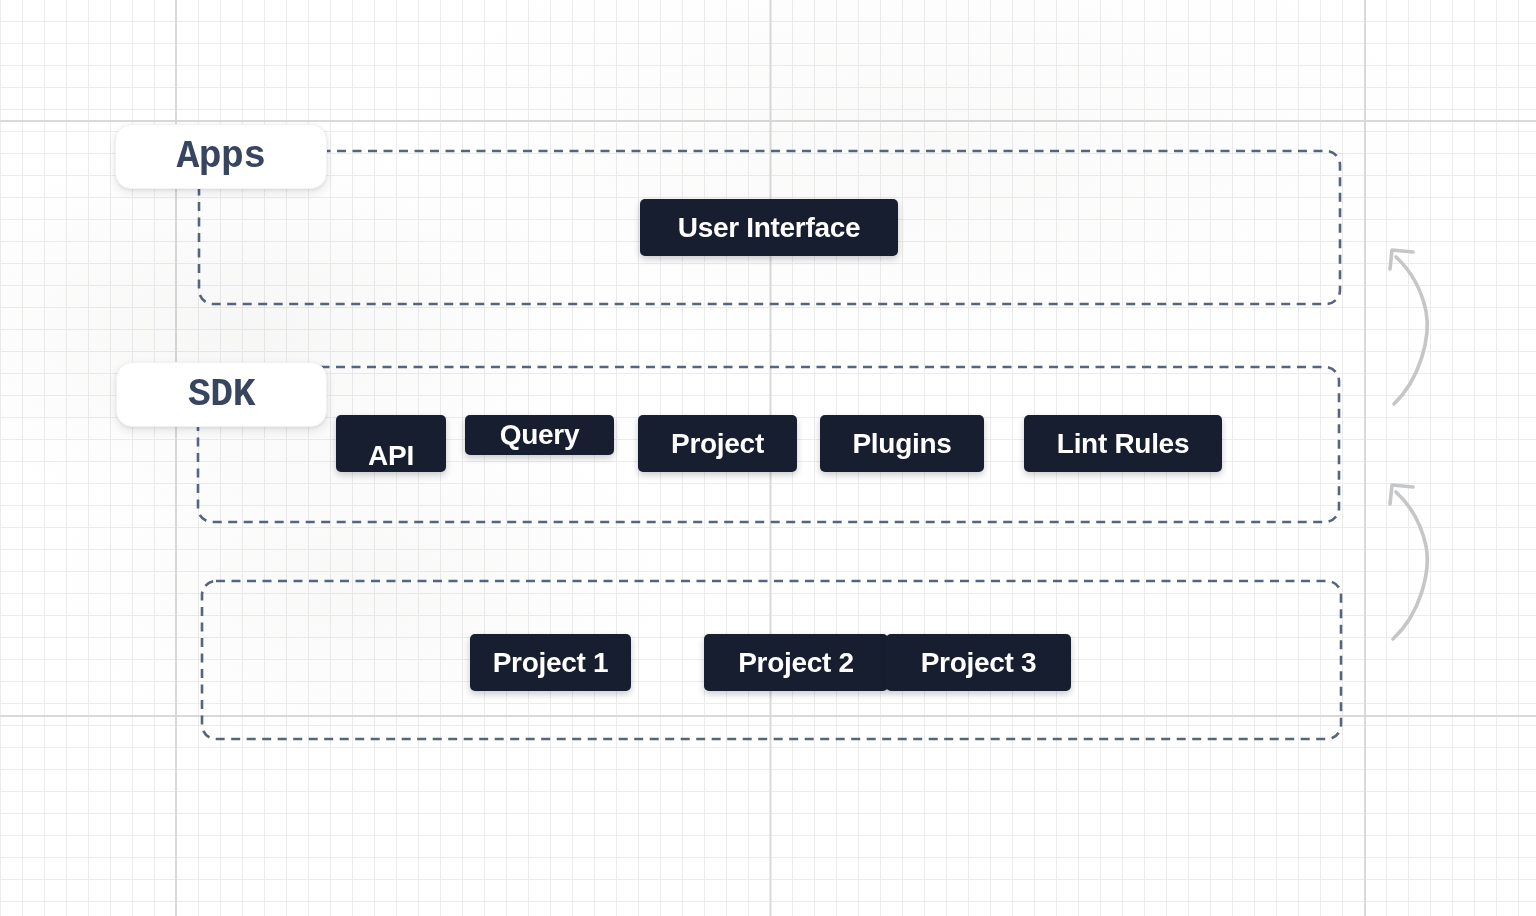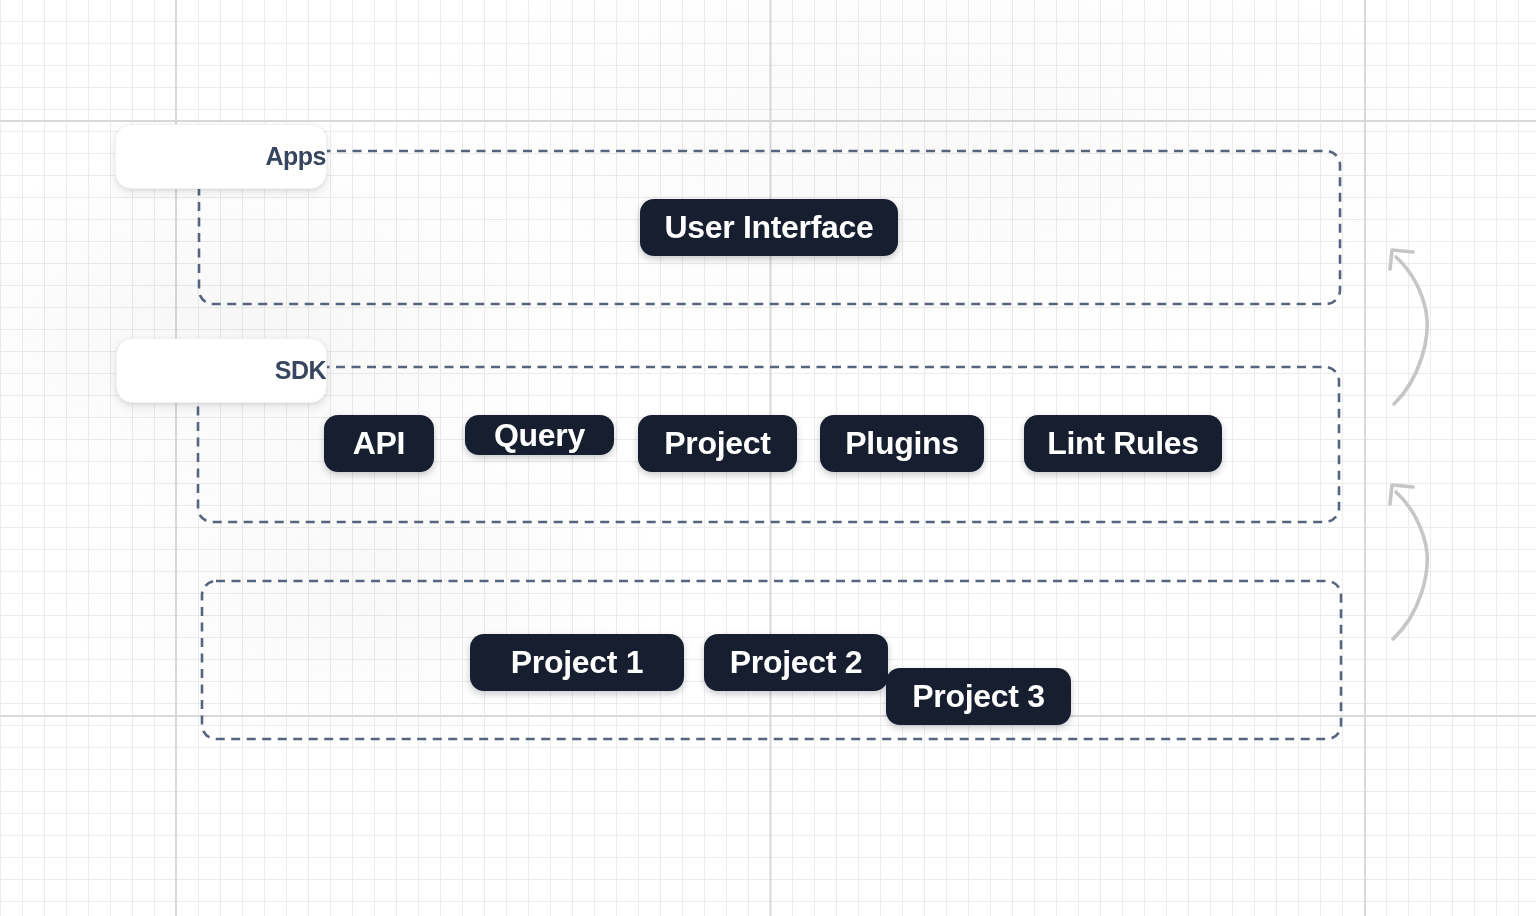--- a/index.html
+++ b/index.html
@@ -43,54 +43,55 @@
       0 122px,
       0 0,
       0 0;
   }
   .shapes{
     position:absolute;inset:0;
     width:1536px;height:916px;
   }
   .layer-label{
     position:absolute;
-    display:flex;align-items:center;justify-content:flex-end;
+    display:flex;align-items:center;justify-content:center;
     background:var(--label-bg);
     color:var(--label-text);
     border:1px solid #f2f2f5;
     border-radius:16px;
-    font-size:25px;font-weight:700;letter-spacing:-0.5px;
+    font-size:38px;font-weight:700;letter-spacing:-0.5px;
     box-shadow:0 4px 10px rgba(20,30,50,0.10), 0 1px 3px rgba(20,30,50,0.08);
     z-index:3;
+    font-family:Liberation Mono, monospace;
   }
   .pill{
     position:absolute;
     display:flex;align-items:center;justify-content:center;
     background:var(--pill-bg);
     color:var(--pill-text);
-    border-radius:14px;
-    font-size:32px;font-weight:700;letter-spacing:-0.3px;
+    border-radius:5px;
+    font-size:28px;font-weight:700;letter-spacing:-0.3px;
     box-shadow:0 3px 7px rgba(15,20,35,0.22);
     z-index:2;
     white-space:nowrap;
   }
   
   .label-apps{left:115px;top:124px;width:212px;height:65px;}
-  .label-sdk{left:116px;top:338px;width:211px;height:65px;}
+  .label-sdk{left:116px;top:362px;width:211px;height:65px;}
   .label-repo{left:118px;top:558px;width:285px;height:64px;}
   
   .pill-ui{left:640px;top:199px;width:258px;height:57px;}
-  .pill-api{left:324px;top:415px;width:110px;height:57px;}
+  .pill-api{left:336px;top:415px;width:110px;height:57px;align-items:flex-end;}
   .pill-query{left:465px;top:415px;width:149px;height:40px;align-items:center;}
   .pill-linting{left:638px;top:415px;width:159px;height:57px;}
   .pill-plugins{left:820px;top:415px;width:164px;height:57px;}
   .pill-lintrules{left:1008px;top:415px;width:198px;height:57px;margin-left:16px;}
-  .pill-p1{left:470px;top:634px;width:214px;height:57px;}
+  .pill-p1{left:470px;top:634px;width:161px;height:57px;}
   .pill-p2{left:704px;top:634px;width:184px;height:57px;}
-  .pill-p3{left:886px;top:634px;width:185px;height:57px;margin-top:34px;}
+  .pill-p3{left:886px;top:634px;width:185px;height:57px;}
 </style>
 </head>
 <body>
 
 <div class="canvas">
 
   <svg class="shapes" viewBox="0 0 1536 916" xmlns="http://www.w3.org/2000/svg">
     <g fill="none" stroke="var(--dashed-border)" stroke-width="2.6" stroke-dasharray="9 6.5">
       <rect x="199" y="151" width="1141" height="153" rx="14"></rect>
       <rect x="198" y="367" width="1141" height="155" rx="14"></rect>

